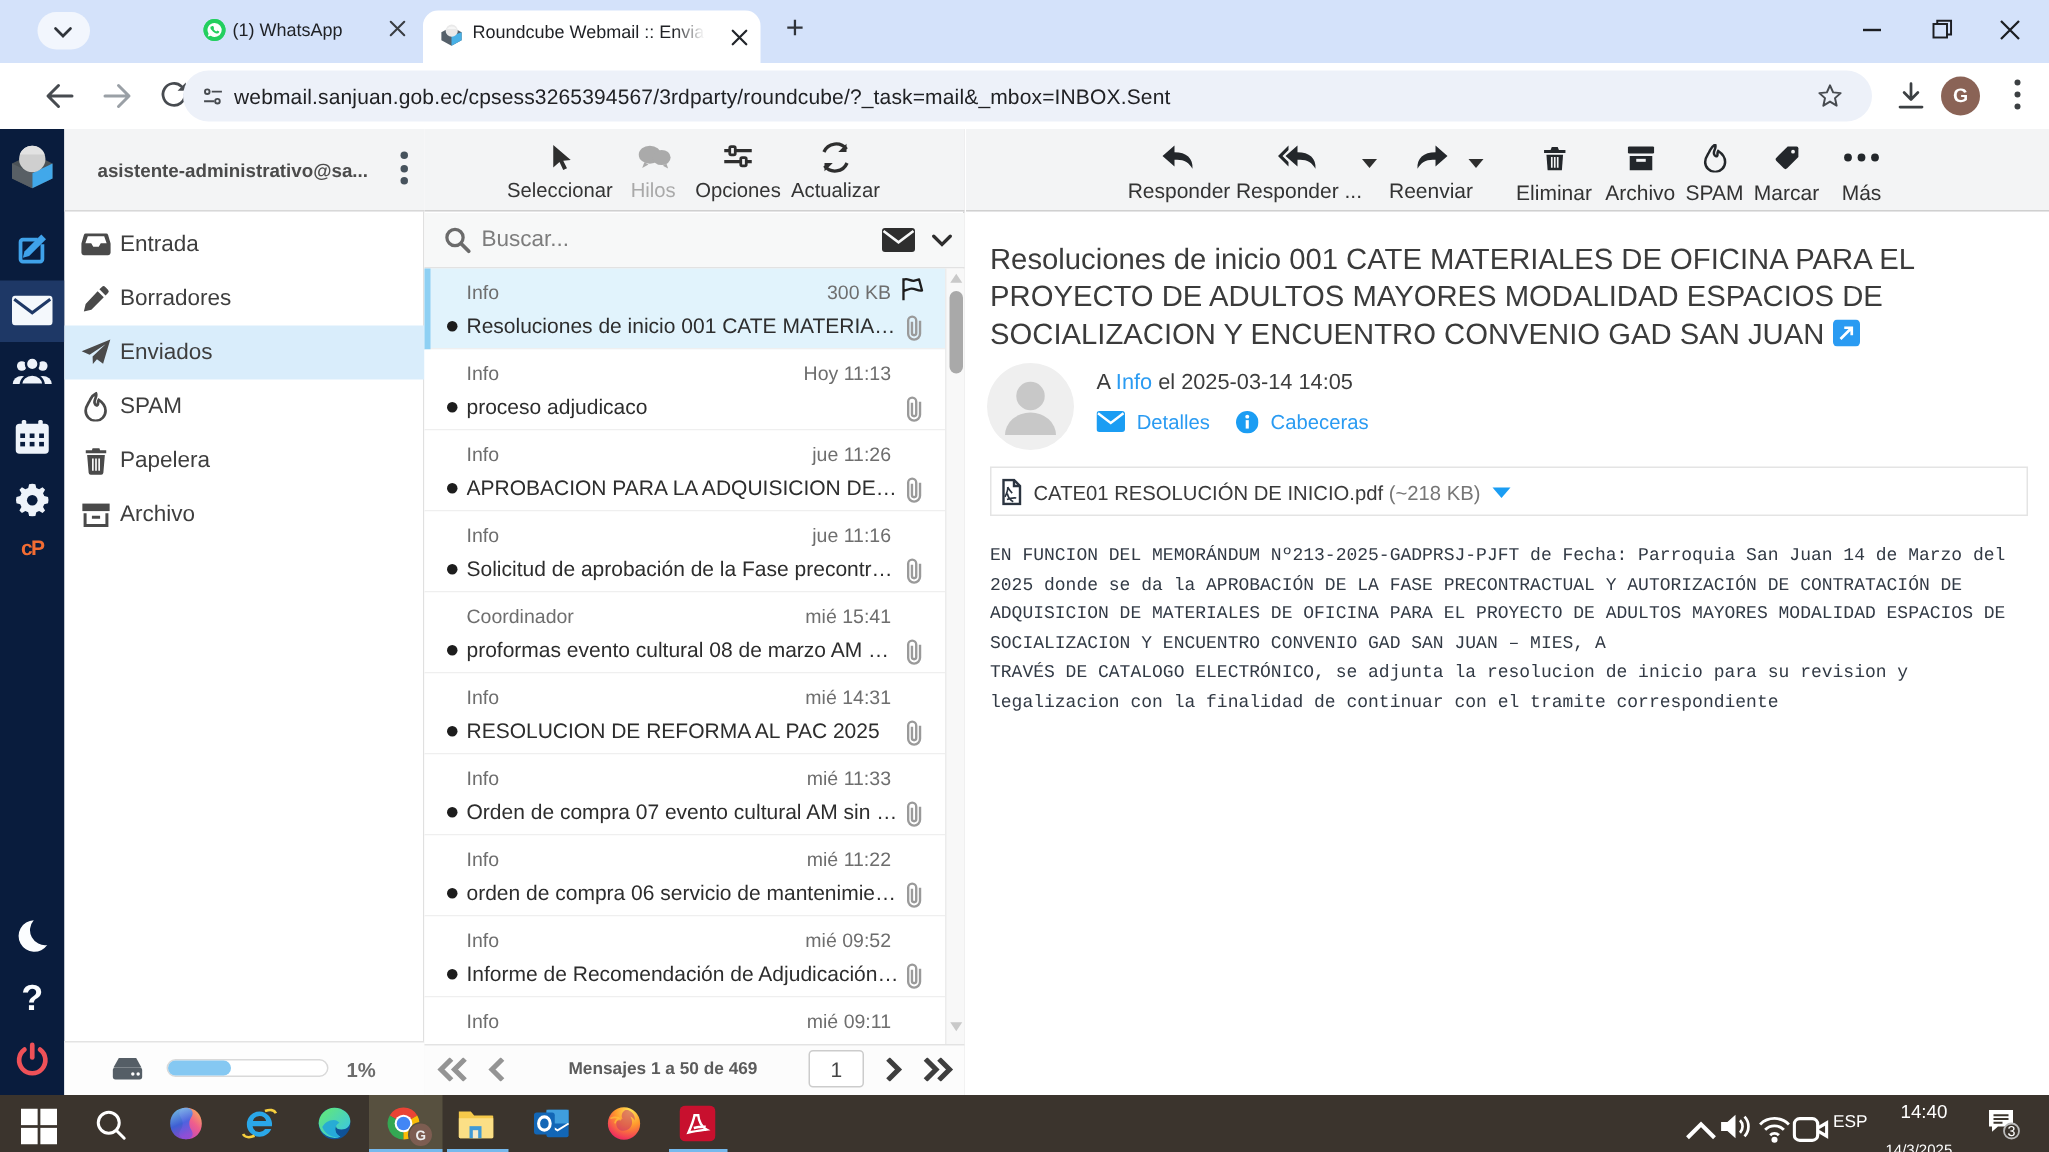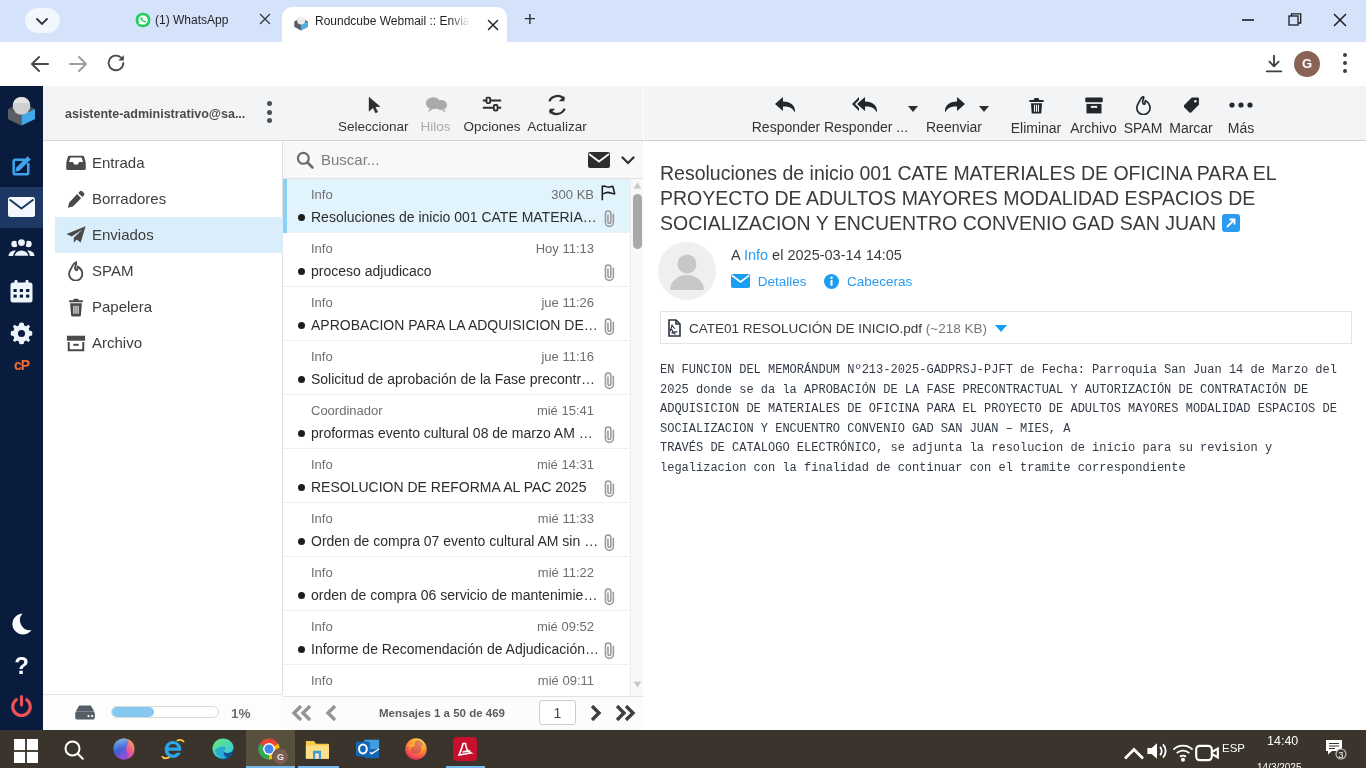--- a/index.html
+++ b/index.html
@@ -25,21 +25,21 @@
 
 #page { position:absolute; top:86px; left:0; width:1366px; height:644px; background:#fff; }
 
 #sidebar { position:absolute; left:0; top:0; width:43px; height:644px; background:#091c3d; }
 #sb-active { position:absolute; left:0; top:101px; width:43px; height:41px; background:#1e3866; }
 .sbi { position:absolute; left:0; width:43px; text-align:center; }
 
 #folders { position:absolute; left:43px; top:0; width:240px; height:644px; background:#fff; border-right:1px solid #e0e0e0; }
 #fhead { position:absolute; left:0; top:0; width:240px; height:55px; background:#f3f4f5; border-bottom:1px solid #d8d8d8; }
 #fhead .acct { position:absolute; left:22px; top:21px; width:212px; font-size:12.5px; font-weight:bold; color:#4b4b4b; }
-.frow { position:absolute; left:12px; width:284px; height:36px; }
+.frow { position:absolute; left:0; width:284px; height:36px; }
 .frow .ficon { position:absolute; left:10px; top:8px; width:22px; height:20px; }
 .frow .fname { position:absolute; left:37px; top:9px; font-size:15px; color:#3e3e3e; }
 #fsel { background:#d9edfb; }
 #fstorage { position:absolute; left:0; top:608px; width:240px; height:36px; background:#fdfdfd; border-top:1px solid #e3e3e3; }
 
 #list { position:absolute; left:283px; top:0; width:360px; height:644px; background:#fff; border-right:1px solid #d4d4d4; }
 #ltoolbar { position:absolute; left:0; top:0; width:360px; height:55px; background:#f3f4f5; border-bottom:1px solid #d0d0d0; }
 .tbtn { position:absolute; top:0; text-align:center; }
 .tbtn .ticon { display:block; margin:0 auto; }
 .tbtn .tlabel { display:block; font-size:13.5px; color:#343434; margin-top:3px; }
@@ -125,20 +125,32 @@
   <svg class="nav" style="left:28px" width="24" height="24" viewBox="0 0 24 24">
       <path d="M20 12 H5 M11 5 l-7 7 7 7" stroke="#474b50" stroke-width="2" fill="none" stroke-linecap="round" stroke-linejoin="round"></path>
     </svg>
   <svg class="nav" style="left:66px" width="24" height="24" viewBox="0 0 24 24">
       <path d="M4 12 H19 M13 5 l7 7 -7 7" stroke="#9aa0a6" stroke-width="2" fill="none" stroke-linecap="round" stroke-linejoin="round"></path>
     </svg>
   <svg class="nav" style="left:105px" width="22" height="22" viewBox="0 0 24 24">
       <path d="M20 12 a8 8 0 1 1 -2.5 -5.9" stroke="#474b50" stroke-width="2" fill="none" stroke-linecap="round"></path>
       <path d="M20.6 3.2 v6 h-6z" fill="#474b50" stroke="none"></path>
     </svg>
+  <div id="omni">
+    <svg style="position:absolute;left:11px;top:9px" width="18" height="17" viewBox="0 0 20 20">
+        <circle cx="5.5" cy="6" r="1.8" fill="none" stroke="#474b50" stroke-width="1.5"></circle>
+        <path d="M9 6 h8" stroke="#474b50" stroke-width="1.5"></path>
+        <circle cx="13.5" cy="13.5" r="1.8" fill="none" stroke="#474b50" stroke-width="1.5"></circle>
+        <path d="M3 13.5 h8" stroke="#474b50" stroke-width="1.5"></path>
+      </svg>
+    <span class="url">webmail.sanjuan.gob.ec/cpsess3265394567/3rdparty/roundcube/?_task=mail&amp;_mbox=INBOX.Sent</span>
+    <svg style="position:absolute;right:18px;top:7px" width="20" height="20" viewBox="0 0 24 24">
+        <path d="M12 3.5 l2.5 5.6 6 0.6 -4.5 4 1.3 6 -5.3 -3.2 -5.3 3.2 1.3 -6 -4.5 -4 6 -0.6z" fill="none" stroke="#474b50" stroke-width="1.6" stroke-linejoin="round"></path>
+      </svg>
+  </div>
   <svg style="position:absolute;left:1263px;top:10px" width="22" height="24" viewBox="0 0 24 24">
       <path d="M12 3 v11 M7 9.5 l5 5 5 -5" stroke="#3c4043" stroke-width="2" fill="none" stroke-linecap="round" stroke-linejoin="round"></path>
       <path d="M4 20 h16" stroke="#3c4043" stroke-width="2" stroke-linecap="round"></path>
     </svg>
   <div style="position:absolute;left:1294px;top:9px;width:26px;height:26px;border-radius:50%;background:#8a6356;color:#fff;font-size:13px;text-align:center;line-height:26px;font-weight:bold">G</div>
   <div style="position:absolute;left:1343px;top:9px;width:4px;height:26px">
     <div style="width:4px;height:4px;border-radius:50%;background:#3c4043;margin:2px 0"></div>
     <div style="width:4px;height:4px;border-radius:50%;background:#3c4043;margin:4px 0"></div>
     <div style="width:4px;height:4px;border-radius:50%;background:#3c4043;margin:4px 0"></div>
   </div>

